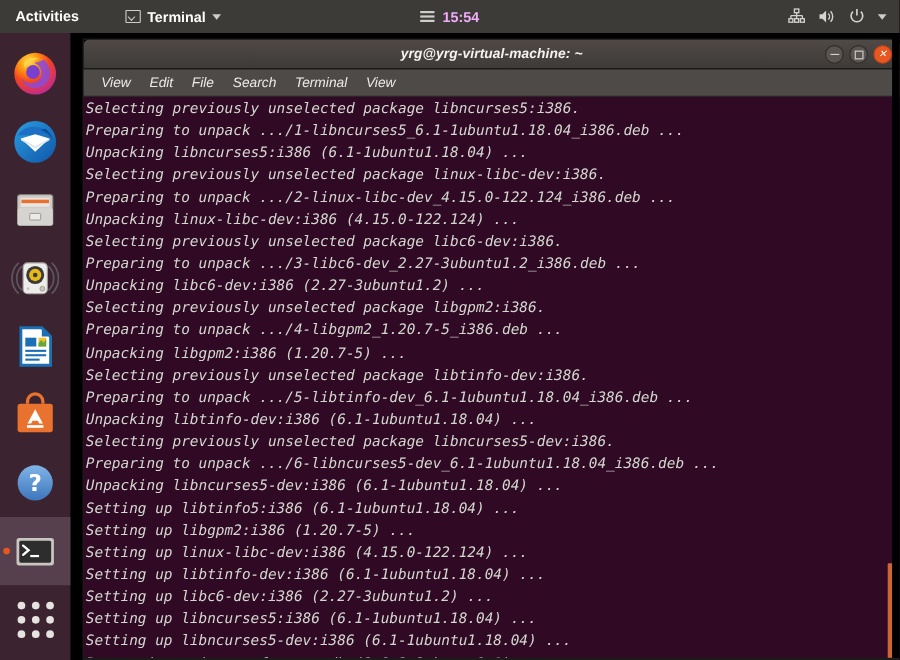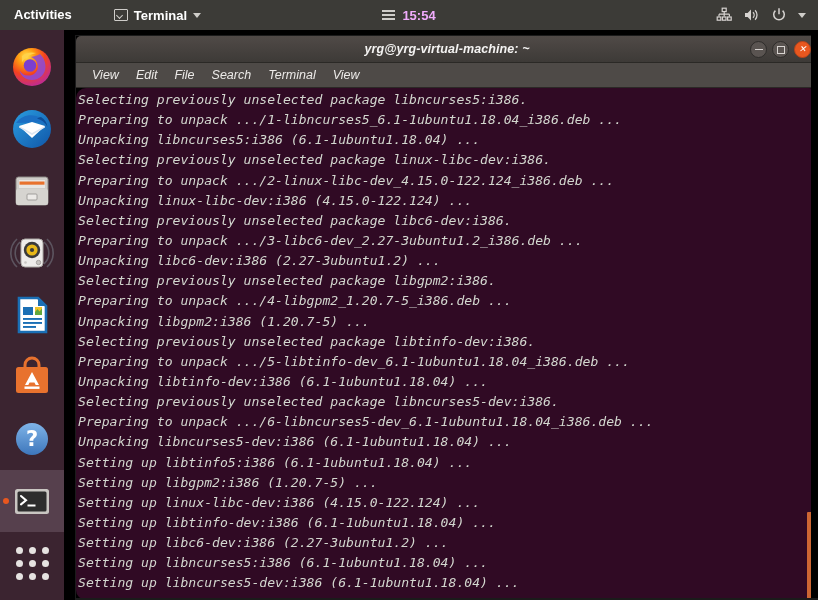--- a/index.html
+++ b/index.html
@@ -135,21 +135,20 @@
     padding:3px 8px; border-radius:2px; cursor:pointer;
     white-space:nowrap;
   }
 
   #termbody{
     position:relative;
     width:100%; height:512px;
     background:#300a24;
     overflow:hidden;
     font-family:"DejaVu Sans Mono","Liberation Mono",monospace;
-    border-radius:10px;
   }
   #termtext{
     padding:2px 0 0 2px;
     font-size:13.1px;
     line-height:20.15px;
     color:#d3d7cf;
     white-space:pre;
     letter-spacing:0px;
   }
   #termtext .line{ height:20.15px; }

